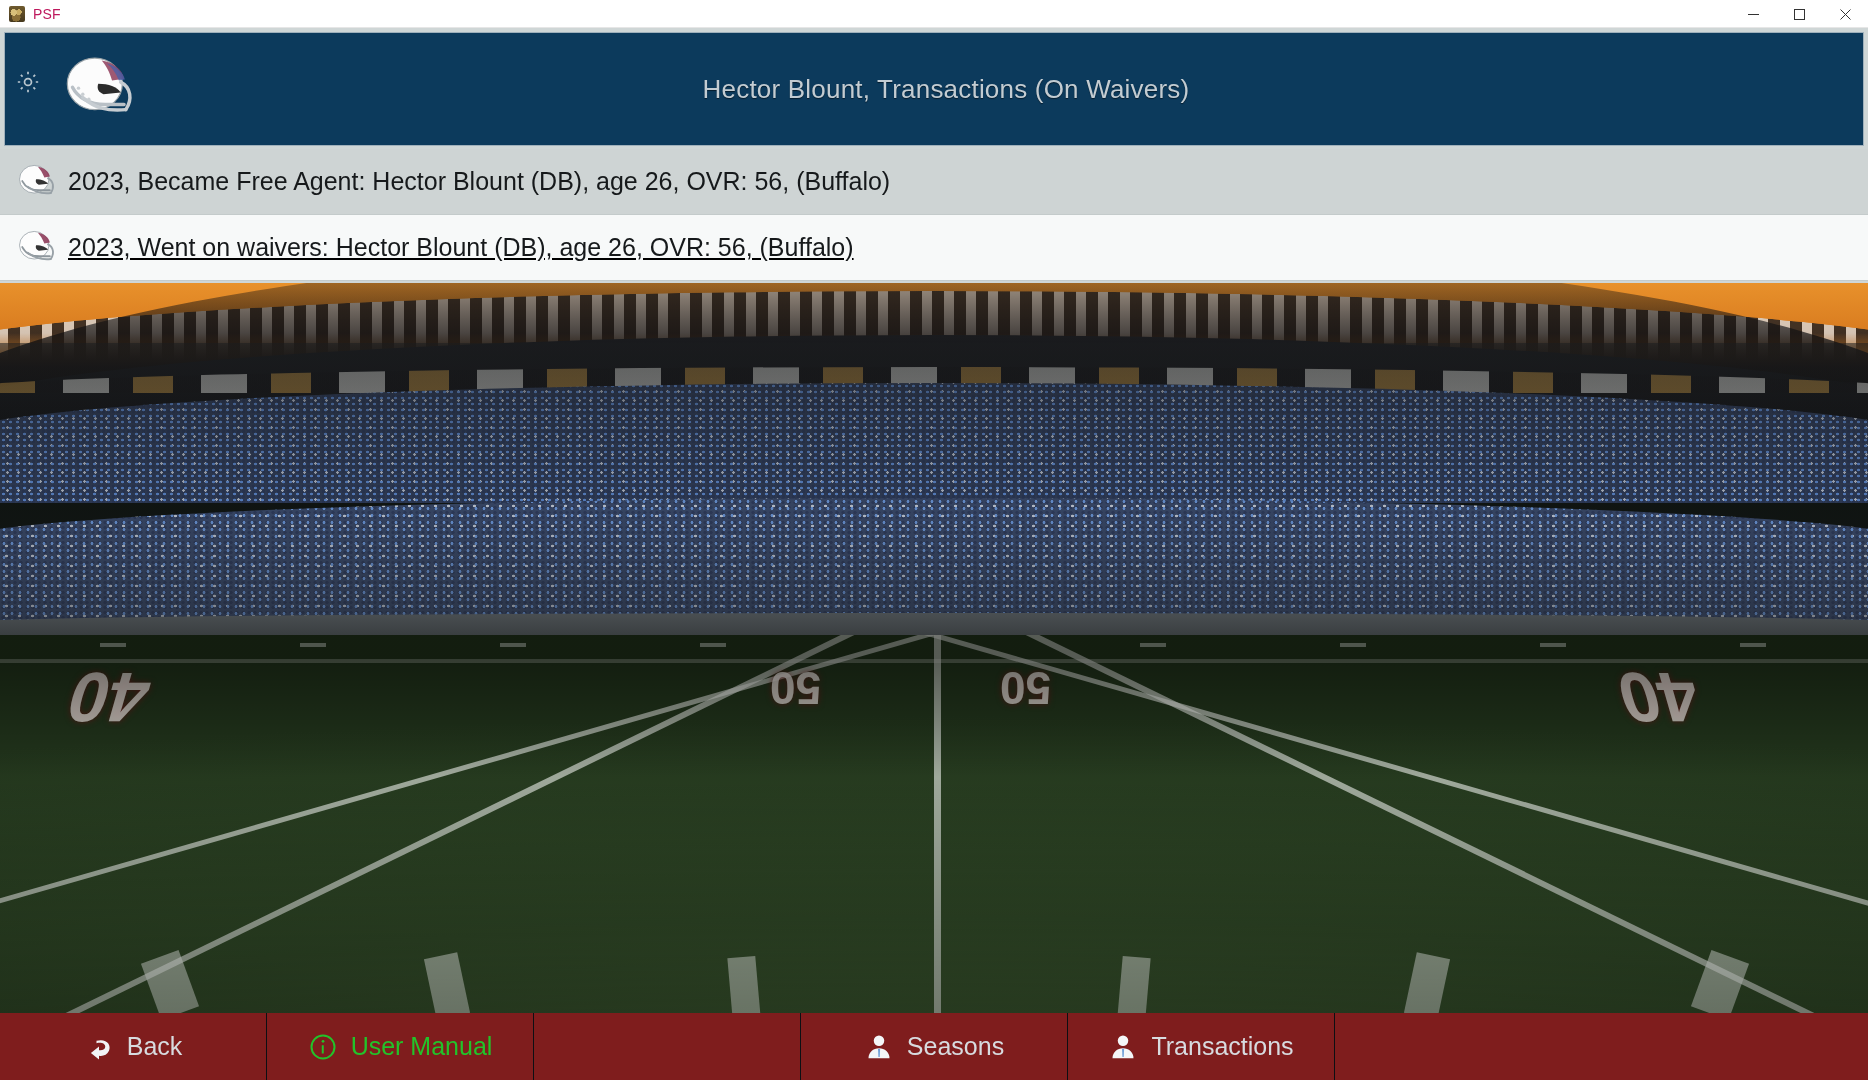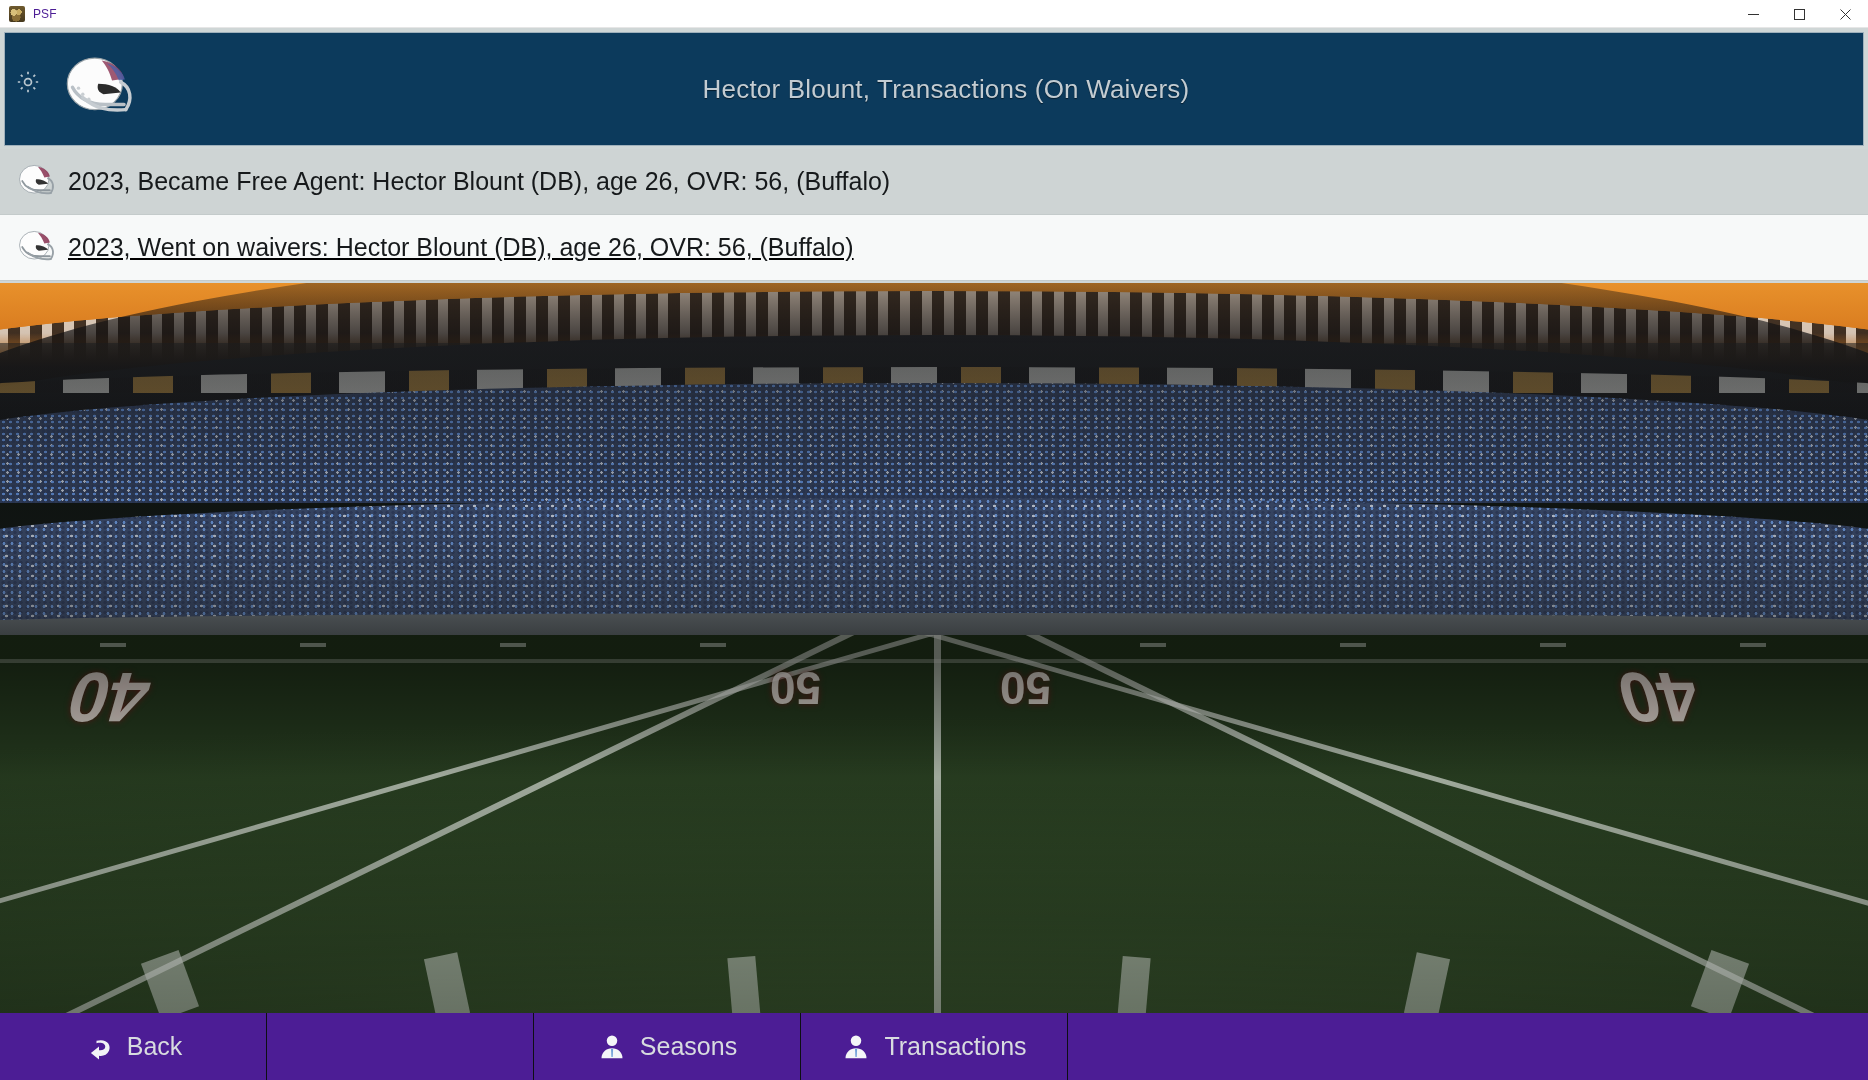--- a/index.html
+++ b/index.html
@@ -22,21 +22,21 @@
     width: 16px; height: 16px; margin-left: 9px; margin-right: 8px;
     border-radius: 2px;
     background:
       radial-gradient(circle at 30% 40%, #d8c07a 0 22%, transparent 23%),
       radial-gradient(circle at 62% 38%, #c9ad63 0 20%, transparent 21%),
       radial-gradient(circle at 45% 70%, #8a6f37 0 30%, transparent 31%),
       linear-gradient(#6f5a2e, #46381d);
     flex: none;
   }
   .tb-title {
-    font-size: 12px; color: #4c1d95; letter-spacing: .1px;
+    font-size: 14px; color: #be185d; letter-spacing: .1px;
   }
   .tb-controls {
     position: absolute; right: 0; top: 0; height: 28px;
     display: flex; align-items: stretch;
   }
   .tb-btn {
     width: 46px; display: flex; align-items: center; justify-content: center;
     color: #333;
   }
   .tb-btn svg { display: block; }
@@ -188,21 +188,21 @@
     font-family: "Liberation Sans", sans-serif;
     font-weight: 700;
     transform: rotate(180deg) skewX(0deg);
     text-shadow: 0 0 6px rgba(120,20,24,.7);
   }
 
   
   .toolbar {
     position: absolute; left: 0; bottom: 0;
     width: 1868px; height: 67px;
-    background: #4c1d95;
+    background: #7f1d1d;
     display: flex; align-items: stretch;
   }
   .tb-cell {
     flex: 0 0 267px;
     display: flex; align-items: center; justify-content: center;
     gap: 13px;
     border-right: 1px solid #0d0f13;
     color: #d8dbdf; font-size: 25px;
   }
   .tb-cell.spacer { color: transparent; }
@@ -334,20 +334,28 @@
 
   <div class="toolbar">
 
     <div class="tb-cell">
       <svg class="ico" viewBox="0 0 24 24">
         <path d="M10 7 C18 5 22 10 20 15 C18.6 18.4 15 19.6 12 19 L12 22 L5.5 16.8 L12 11.6 L12 14.6 C15 15 17 13.6 17 11.8 C17 9.4 14 8 10 9 Z" fill="#f2f4f6"></path>
       </svg>
       <span class="lbl">Back</span>
     </div>
 
+    <div class="tb-cell manual">
+      <svg class="ico" viewBox="0 0 24 24">
+        <circle cx="12" cy="12" r="9.2" fill="none" stroke="#22c32a" stroke-width="1.6"></circle>
+        <circle cx="12" cy="7.4" r="1.1" fill="#22c32a"></circle>
+        <path d="M11 10.6 h1.6 v6.6 h-1.6 z" fill="#22c32a"></path>
+      </svg>
+      <span class="lbl">User Manual</span>
+    </div>
 
     <div class="tb-cell spacer"></div>
 
     <div class="tb-cell">
       <svg class="ico" viewBox="0 0 24 24">
         <circle cx="12" cy="7" r="4.2" fill="#f4f6f8"></circle>
         <path d="M3.6 21 C3.6 16.2 7.4 13 12 13 C16.6 13 20.4 16.2 20.4 21 Z" fill="#f4f6f8"></path>
         <path d="M11.2 13.4 h1.7 l-.35 6.6 h-1 z" fill="#6fa0d8"></path>
       </svg>
       <span class="lbl">Seasons</span>

